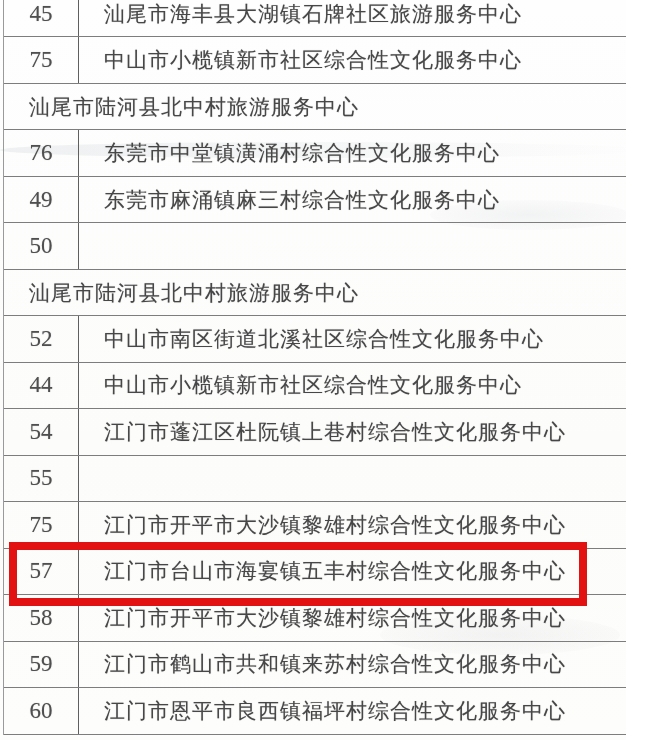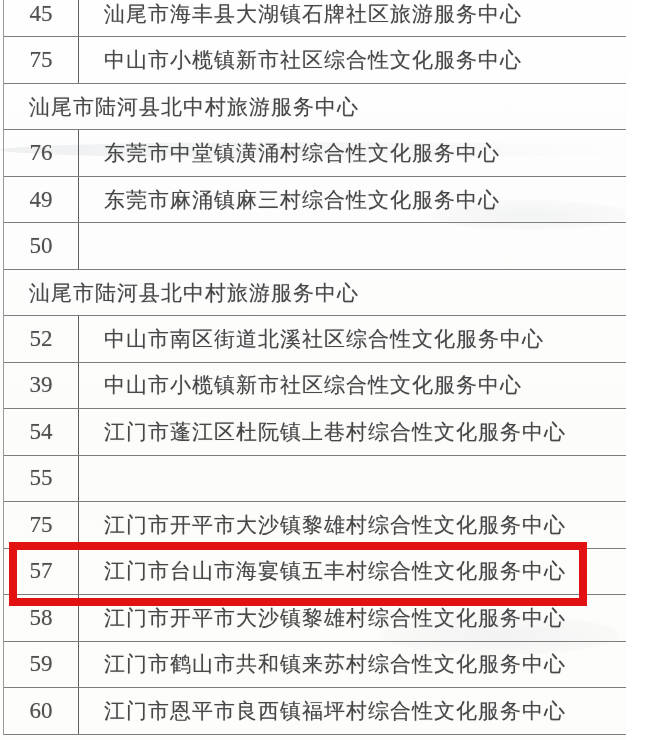--- a/index.html
+++ b/index.html
@@ -115,21 +115,21 @@
       <div class="cell-no">50</div>
     </div>
       <div class="row">
       <div class="cell-name">汕尾市陆河县北中村旅游服务中心</div>
     </div>
       <div class="row">
       <div class="cell-no">52</div>
       <div class="cell-name">中山市南区街道北溪社区综合性文化服务中心</div>
     </div>
       <div class="row">
-      <div class="cell-no">39</div>
+      <div class="cell-no">44</div>
       <div class="cell-name">中山市小榄镇新市社区综合性文化服务中心</div>
     </div>
       <div class="row">
       <div class="cell-no">54</div>
       <div class="cell-name">江门市蓬江区杜阮镇上巷村综合性文化服务中心</div>
     </div>
       <div class="row">
       <div class="cell-no">55</div>
     </div>
       <div class="row">

